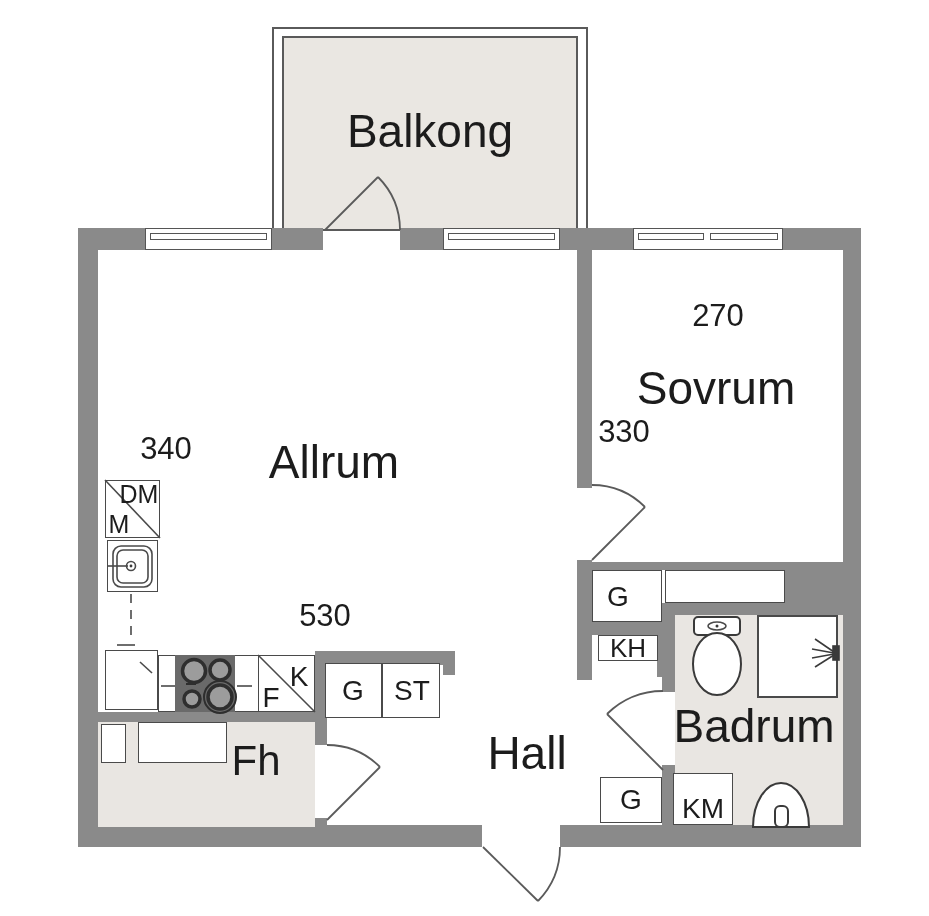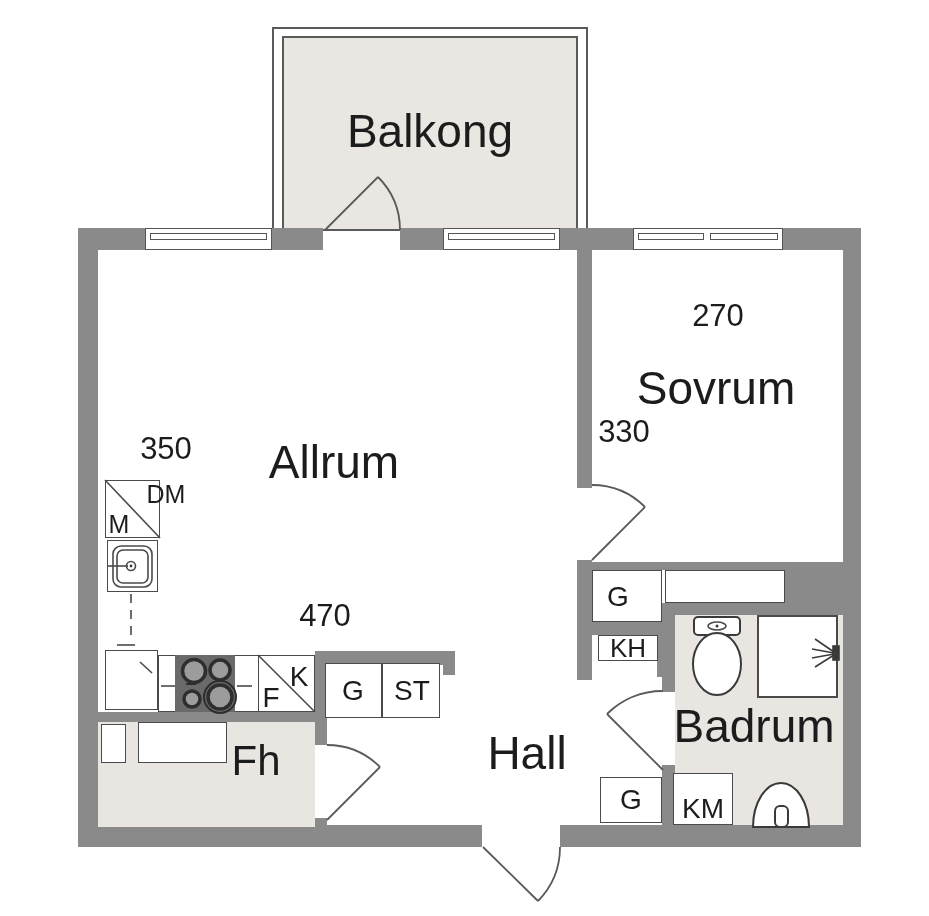--- a/index.html
+++ b/index.html
@@ -169,26 +169,26 @@
     </g>
   </svg>
 
   <div class="lbl room-lbl" style="left:430px;top:131px;">Balkong</div>
   <div class="lbl room-lbl" style="left:716px;top:388px;">Sovrum</div>
   <div class="lbl room-lbl" style="left:334px;top:462px;">Allrum</div>
   <div class="lbl room-lbl" style="left:521px;top:753px;margin-left:6px;">Hall</div>
   <div class="lbl room-lbl" style="left:754px;top:726px;">Badrum</div>
   <div class="lbl" style="left:256px;top:761px;font-size:42px;">Fh</div>
 
-  <div class="lbl dim-lbl" style="left:166px;top:448px;">350</div>
-  <div class="lbl dim-lbl" style="left:325px;top:615px;">470</div>
+  <div class="lbl dim-lbl" style="left:166px;top:448px;">340</div>
+  <div class="lbl dim-lbl" style="left:325px;top:615px;">530</div>
   <div class="lbl dim-lbl" style="left:718px;top:271px;margin-top:44px;">270</div>
   <div class="lbl dim-lbl" style="left:584px;top:431px;margin-left:40px;">330</div>
 
-  <div class="lbl sm-lbl" style="left:139px;top:494px;margin-left:27px;">DM</div>
+  <div class="lbl sm-lbl" style="left:139px;top:494px;">DM</div>
   <div class="lbl sm-lbl" style="left:119px;top:524px;">M</div>
   <div class="lbl fix-lbl" style="left:299px;top:677px;">K</div>
   <div class="lbl fix-lbl" style="left:271px;top:698px;">F</div>
   <div class="lbl fix-lbl" style="left:353px;top:691px;">G</div>
   <div class="lbl fix-lbl" style="left:412px;top:691px;">ST</div>
   <div class="lbl fix-lbl" style="left:618px;top:597px;">G</div>
   <div class="lbl fix-lbl" style="left:628px;top:648px;font-size:26px;">KH</div>
   <div class="lbl fix-lbl" style="left:631px;top:800px;">G</div>
   <div class="lbl fix-lbl" style="left:703px;top:809px;">KM</div>
 

